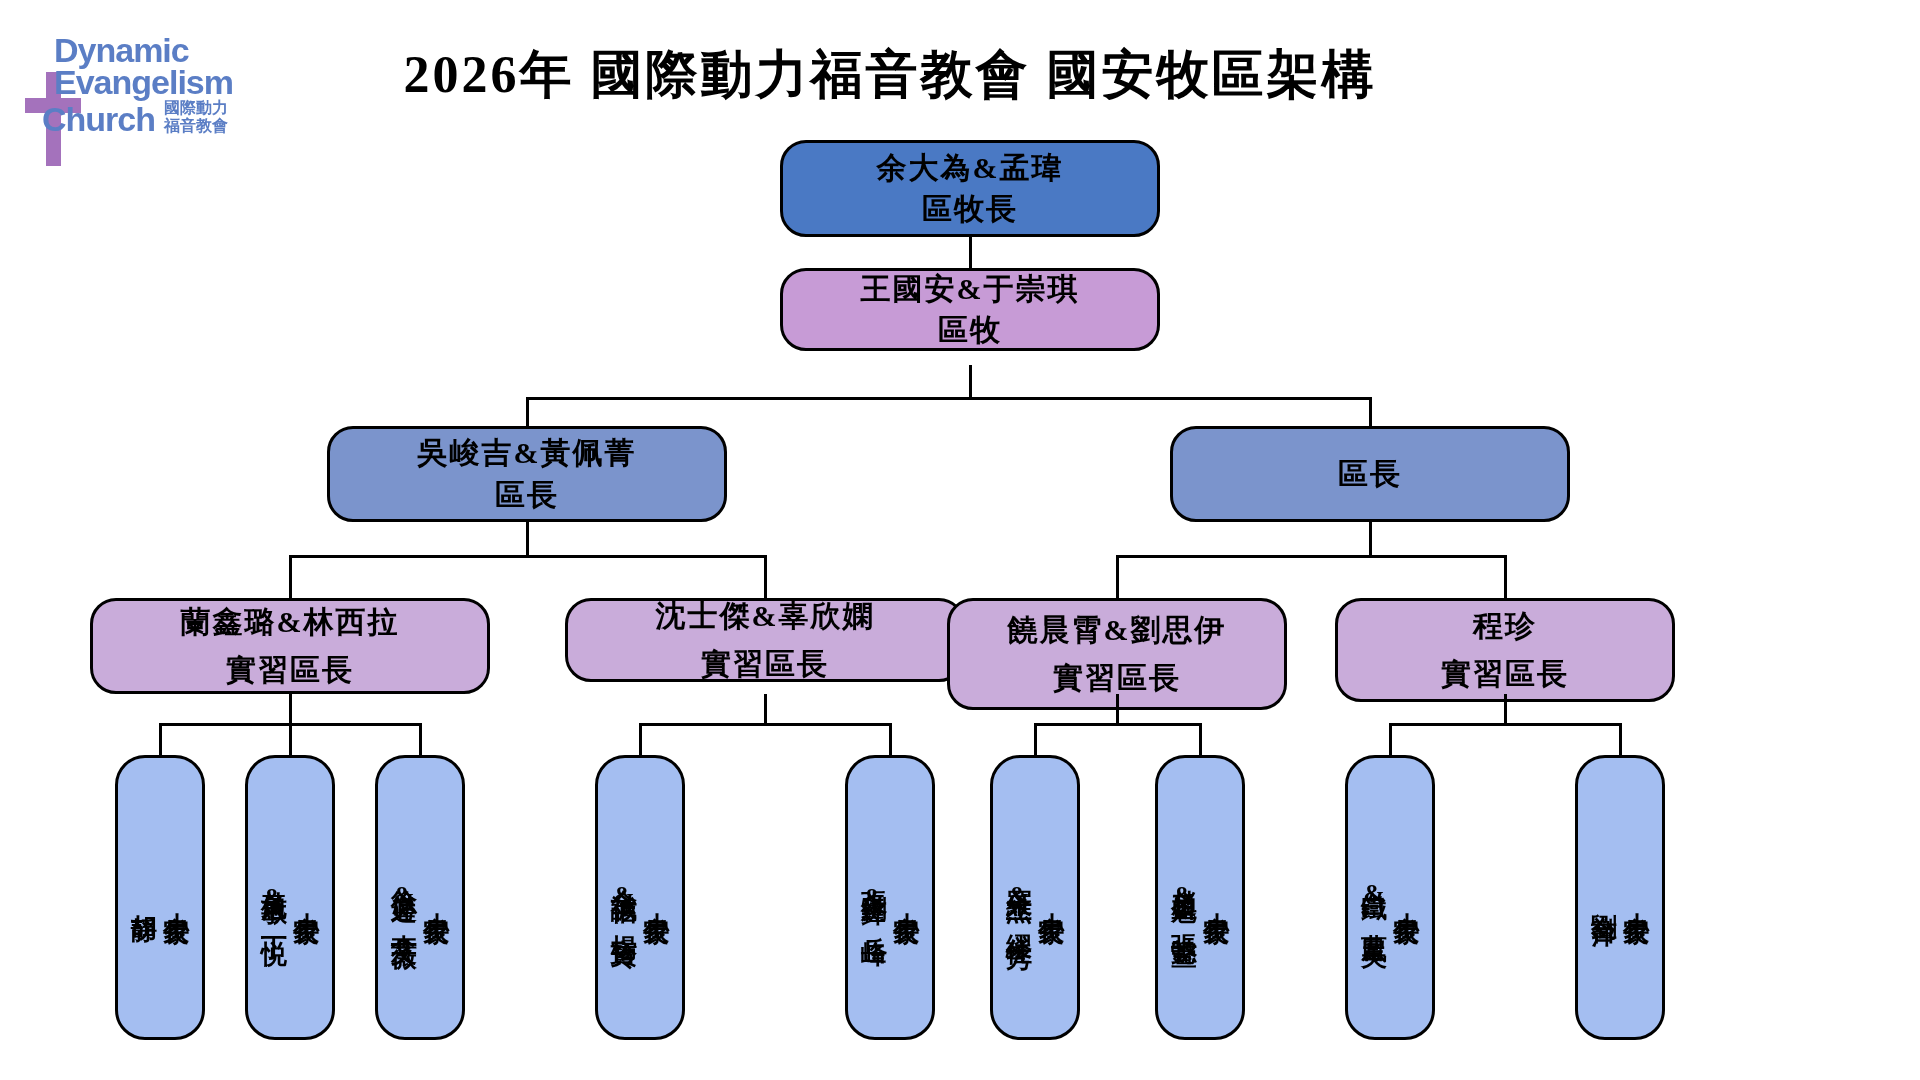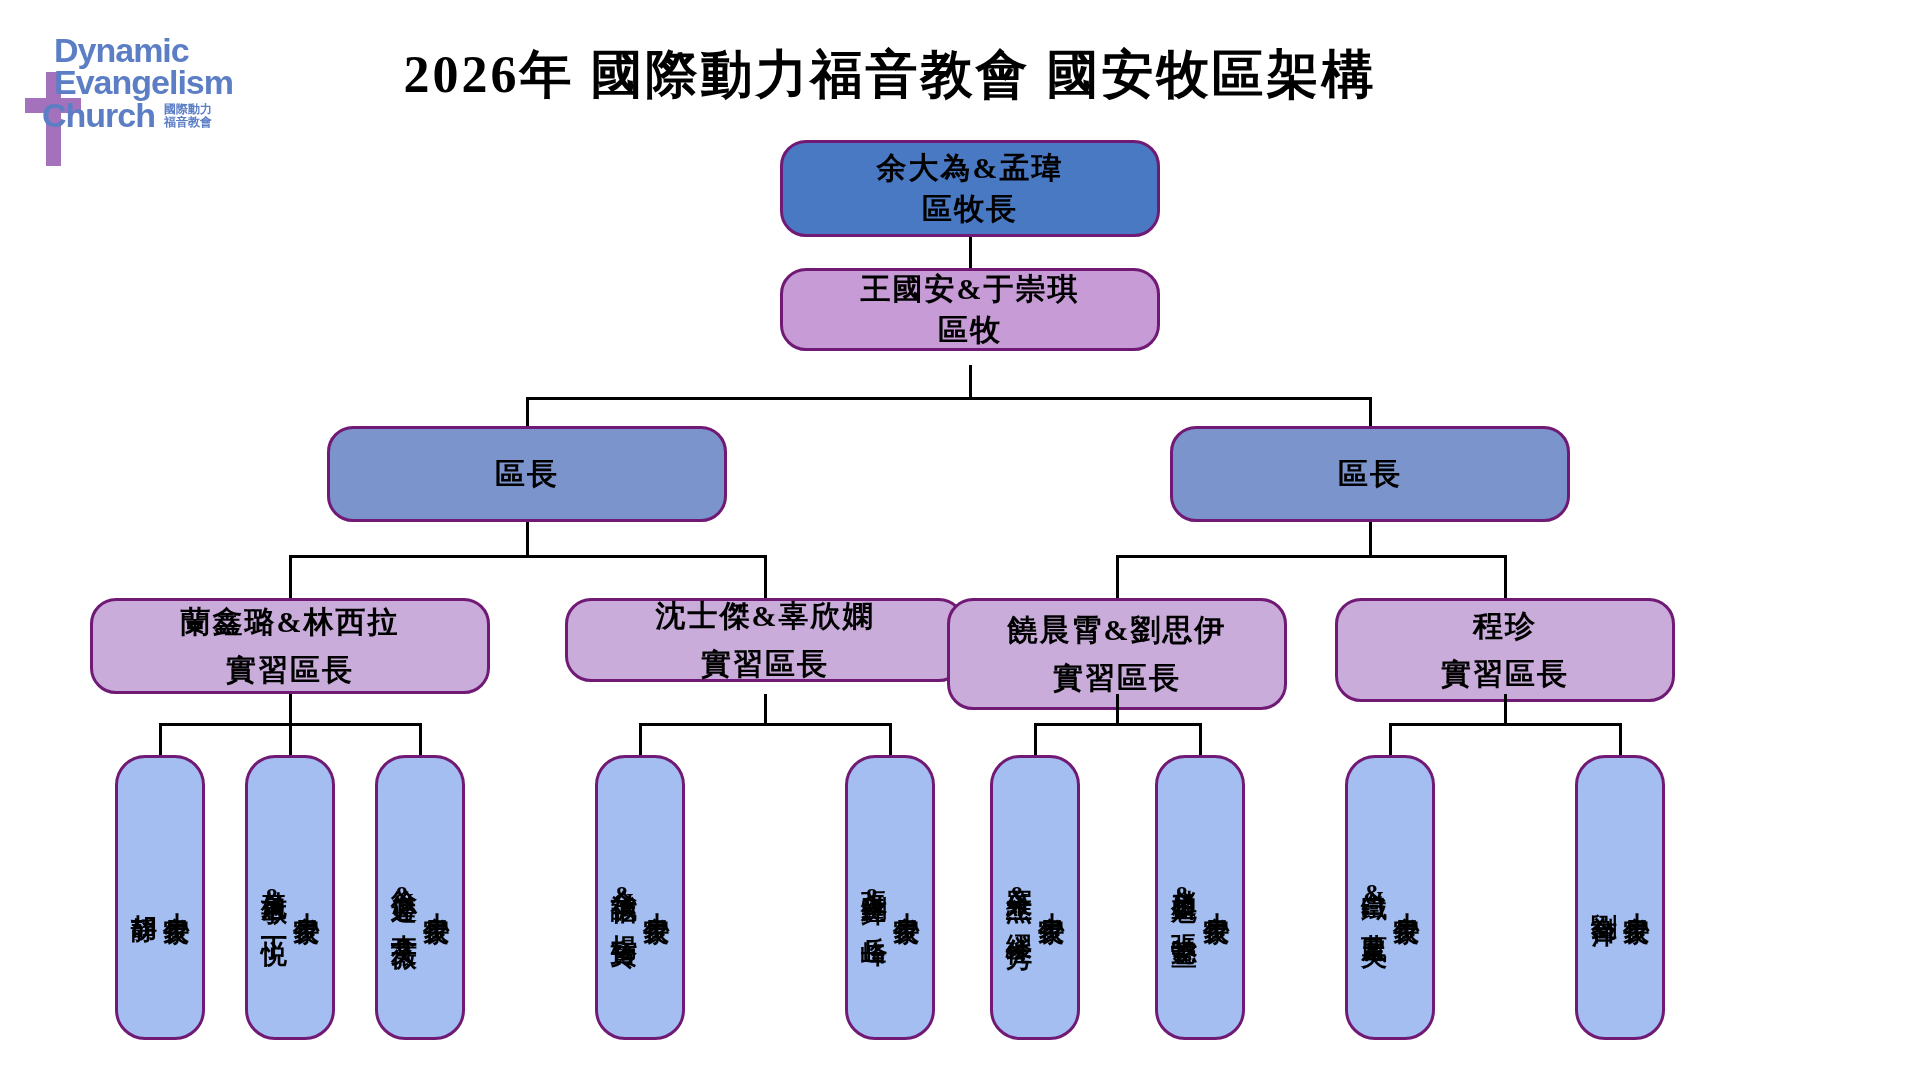--- a/index.html
+++ b/index.html
@@ -18,26 +18,26 @@
   .logo{position:absolute;left:30px;top:34px;width:260px;height:130px;}
   .cross-v{position:absolute;left:16px;top:38px;width:15px;height:94px;background:var(--cross-purple,#a472bc);}
   .cross-h{position:absolute;left:-5px;top:64px;width:56px;height:15px;background:var(--cross-purple,#a472bc);}
   .logo-en{
     position:relative;margin-left:24px;color:var(--logo-blue,#5b7ec5);
     font-family:"Liberation Sans","DejaVu Sans",sans-serif;
     font-weight:800;font-size:34px;line-height:0.95;letter-spacing:-1px;
   }
   .logo-church-row{display:flex;align-items:flex-end;gap:9px;margin-left:-12px;}
   .logo-cjk{
-    font-size:12px;line-height:1.12;font-weight:700;letter-spacing:0;
+    font-size:16px;line-height:1.12;font-weight:700;letter-spacing:0;
     margin-bottom:1px;
   }
   
   .box{
-    position:absolute;box-sizing:border-box;border:3px solid #701a75;
+    position:absolute;box-sizing:border-box;border:3px solid #000000;
     display:flex;align-items:center;justify-content:center;color:#000;text-align:right;
   }
   .hbox{flex-direction:column;border-radius:26px;gap:1px;}
   .bname,.brole{
     font-weight:700;font-size:30px;line-height:1.35;letter-spacing:2px;
     font-family:"Liberation Serif","DejaVu Serif",serif;white-space:nowrap;
   }
   .vbox{flex-direction:row;border-radius:30px;width:90px;height:285px;gap:5px;}
   .vname,.vrole{
     writing-mode:vertical-rl;text-orientation:upright;
@@ -79,20 +79,21 @@
   <div class="bname">余大為&amp;孟瑋</div>
   <div class="brole">區牧長</div>
 </div>
 
 <div class="box hbox c-purple1" style="left:780px;top:268px;width:380px;height:83px">
   <div class="bname">王國安&amp;于崇琪</div>
   <div class="brole">區牧</div>
 </div>
 
 <div class="box hbox c-blue2" style="left:327px;top:426px;width:400px;height:96px">
+  <div class="bname">吳峻吉&amp;黃佩菁</div>
   <div class="brole">區長</div>
 </div>
 <div class="box hbox c-blue2" style="left:1170px;top:426px;width:400px;height:96px">
   <div class="brole">區長</div>
 </div>
 
 <div class="box hbox c-purple2" style="left:90px;top:598px;width:400px;height:96px">
   <div class="bname">蘭鑫璐&amp;林西拉</div>
   <div class="brole">實習區長</div>
 </div>

